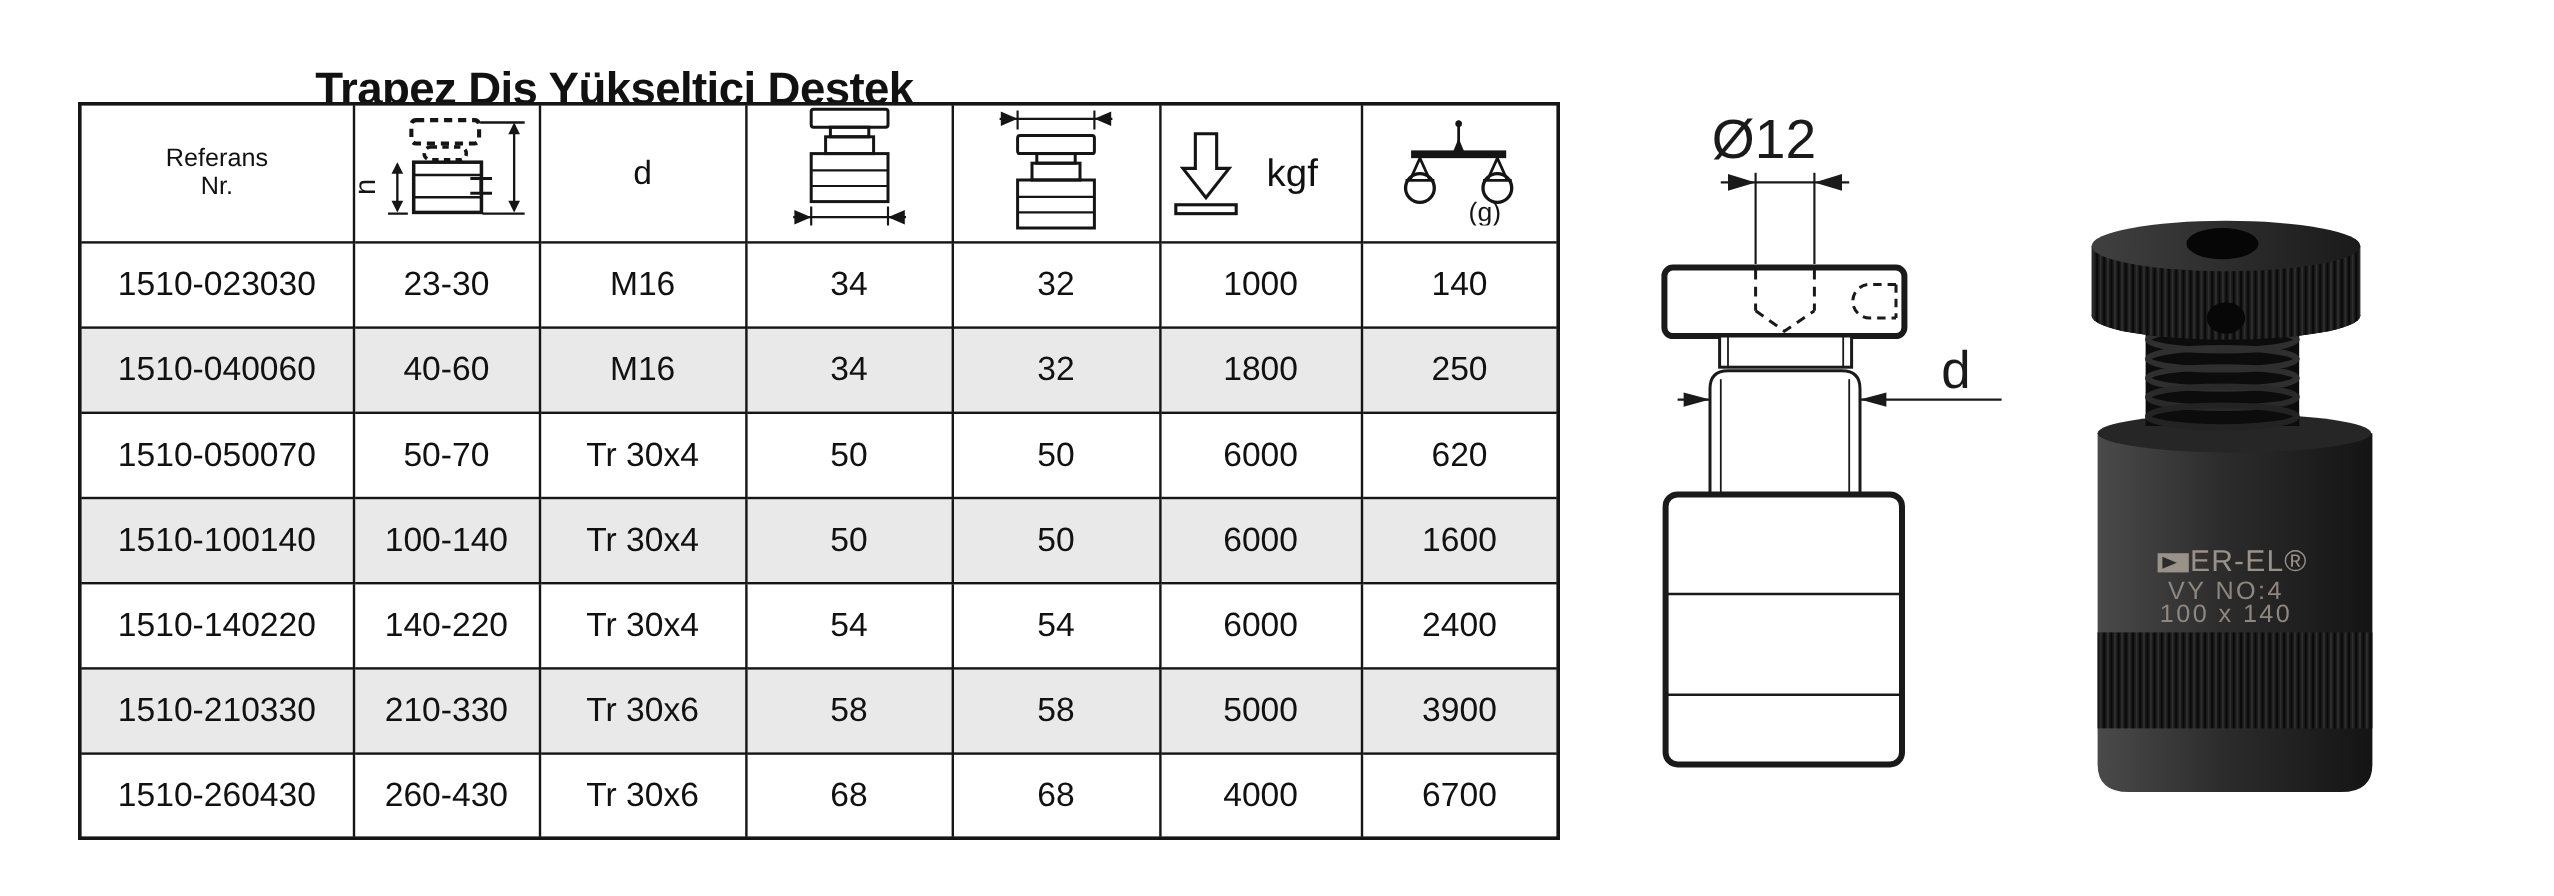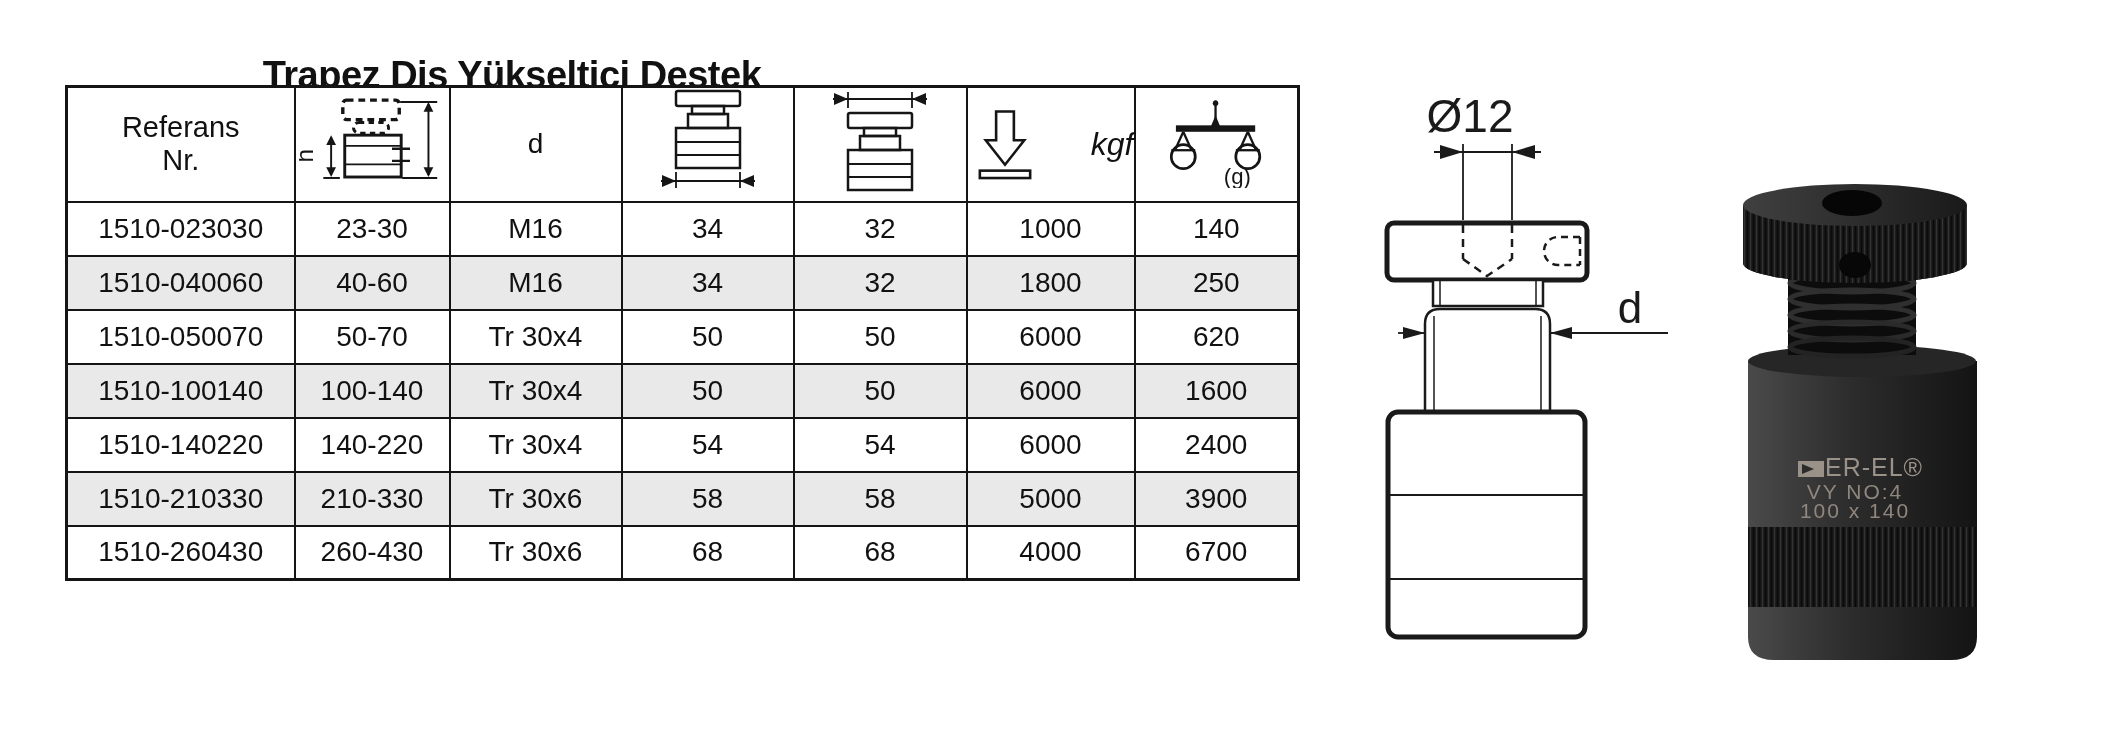--- a/index.html
+++ b/index.html
@@ -6,25 +6,25 @@
   .page{position:relative;width:2128px;height:747px;background:#ffffff;overflow:hidden;
         font-family:"Liberation Sans", sans-serif;color:#111;}
   .title{position:absolute;left:512px;top:6px;transform:translateX(-50%);
          font-size:38px;font-weight:bold;white-space:nowrap;letter-spacing:-0.5px;margin-top:48px;}
   .spec-table{position:absolute;left:65px;top:85px;width:1232px;
               border-collapse:collapse;table-layout:fixed;
               border:3px solid #151515;}
   .spec-table th,.spec-table td{border:2px solid #151515;text-align:center;vertical-align:middle;
               font-size:28px;font-weight:400;padding:0;background:#ffffff;}
   .spec-table thead tr{height:115px;}
-  .spec-table tbody tr{height:54px;margin-top:13px;}
+  .spec-table tbody tr{height:71px;margin-top:13px;}
   .spec-table tbody tr:nth-child(even) td{background:#e9e9e9;}
-  .ref-head{font-size:29px;line-height:1.15;}
+  .ref-head{font-size:21px;line-height:1.15;}
   .d-head{font-size:34px;}
-  .kgf-cell{display:flex;align-items:center;justify-content:space-between;gap:14px;font-style:italic;}
+  .kgf-cell{display:flex;align-items:center;justify-content:flex-start;gap:14px;}
   .kgf-label{font-size:32px;}
   .footer-note{position:absolute;left:63px;top:700px;font-size:30px;font-weight:bold;white-space:nowrap;}
   .tech-drawing{position:absolute;left:1330px;top:80px;}
   .product-photo{position:absolute;left:1740px;top:175px;}
   svg text{font-family:"Liberation Sans", sans-serif;}
 </style>
 </head>
 <body>
 
 <div class="page">

